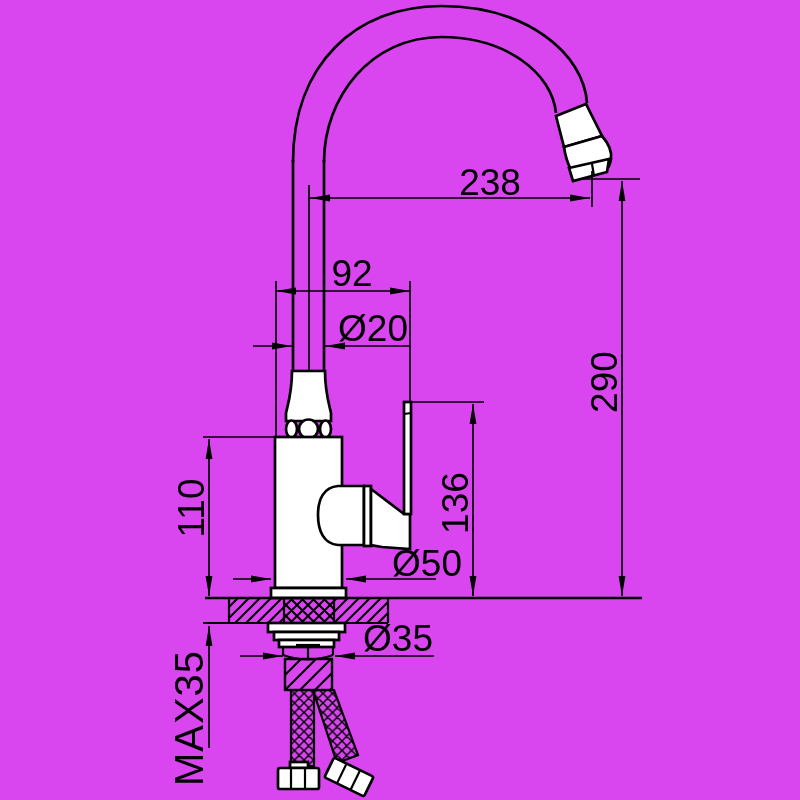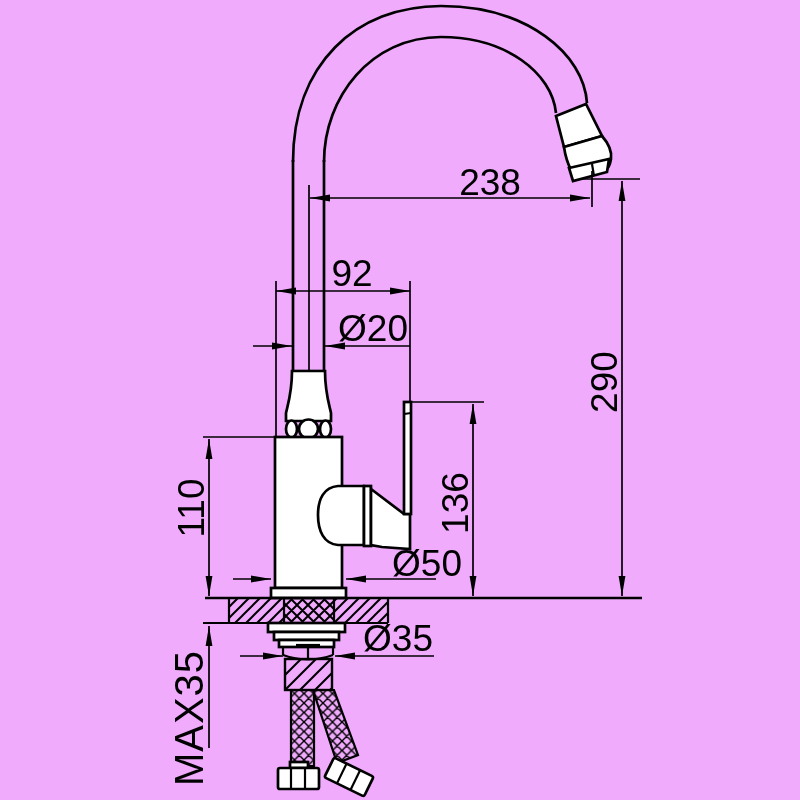--- a/index.html
+++ b/index.html
@@ -4,21 +4,21 @@
 <style>
   html, body {
     margin: 0;
     padding: 0;
     background: #ffffff;
   }
   .stage {
     position: relative;
     width: 800px;
     height: 800px;
-    background: #f0abfc;
+    background: #d946ef;
     overflow: hidden;
   }
   svg { display: block; }
   .outline  { fill: #ffffff; stroke: #000000; stroke-width: 2.7; stroke-linejoin: miter; }
   .stroke   { fill: none;    stroke: #000000; stroke-width: 2.7; }
   .thin     { fill: none;    stroke: #000000; stroke-width: 2.2; }
   .dim      { fill: none;    stroke: #000000; stroke-width: 1.7; }
   .dimtext  {
     font-family: "Liberation Sans", "DejaVu Sans", sans-serif;
     font-size: 37px;

